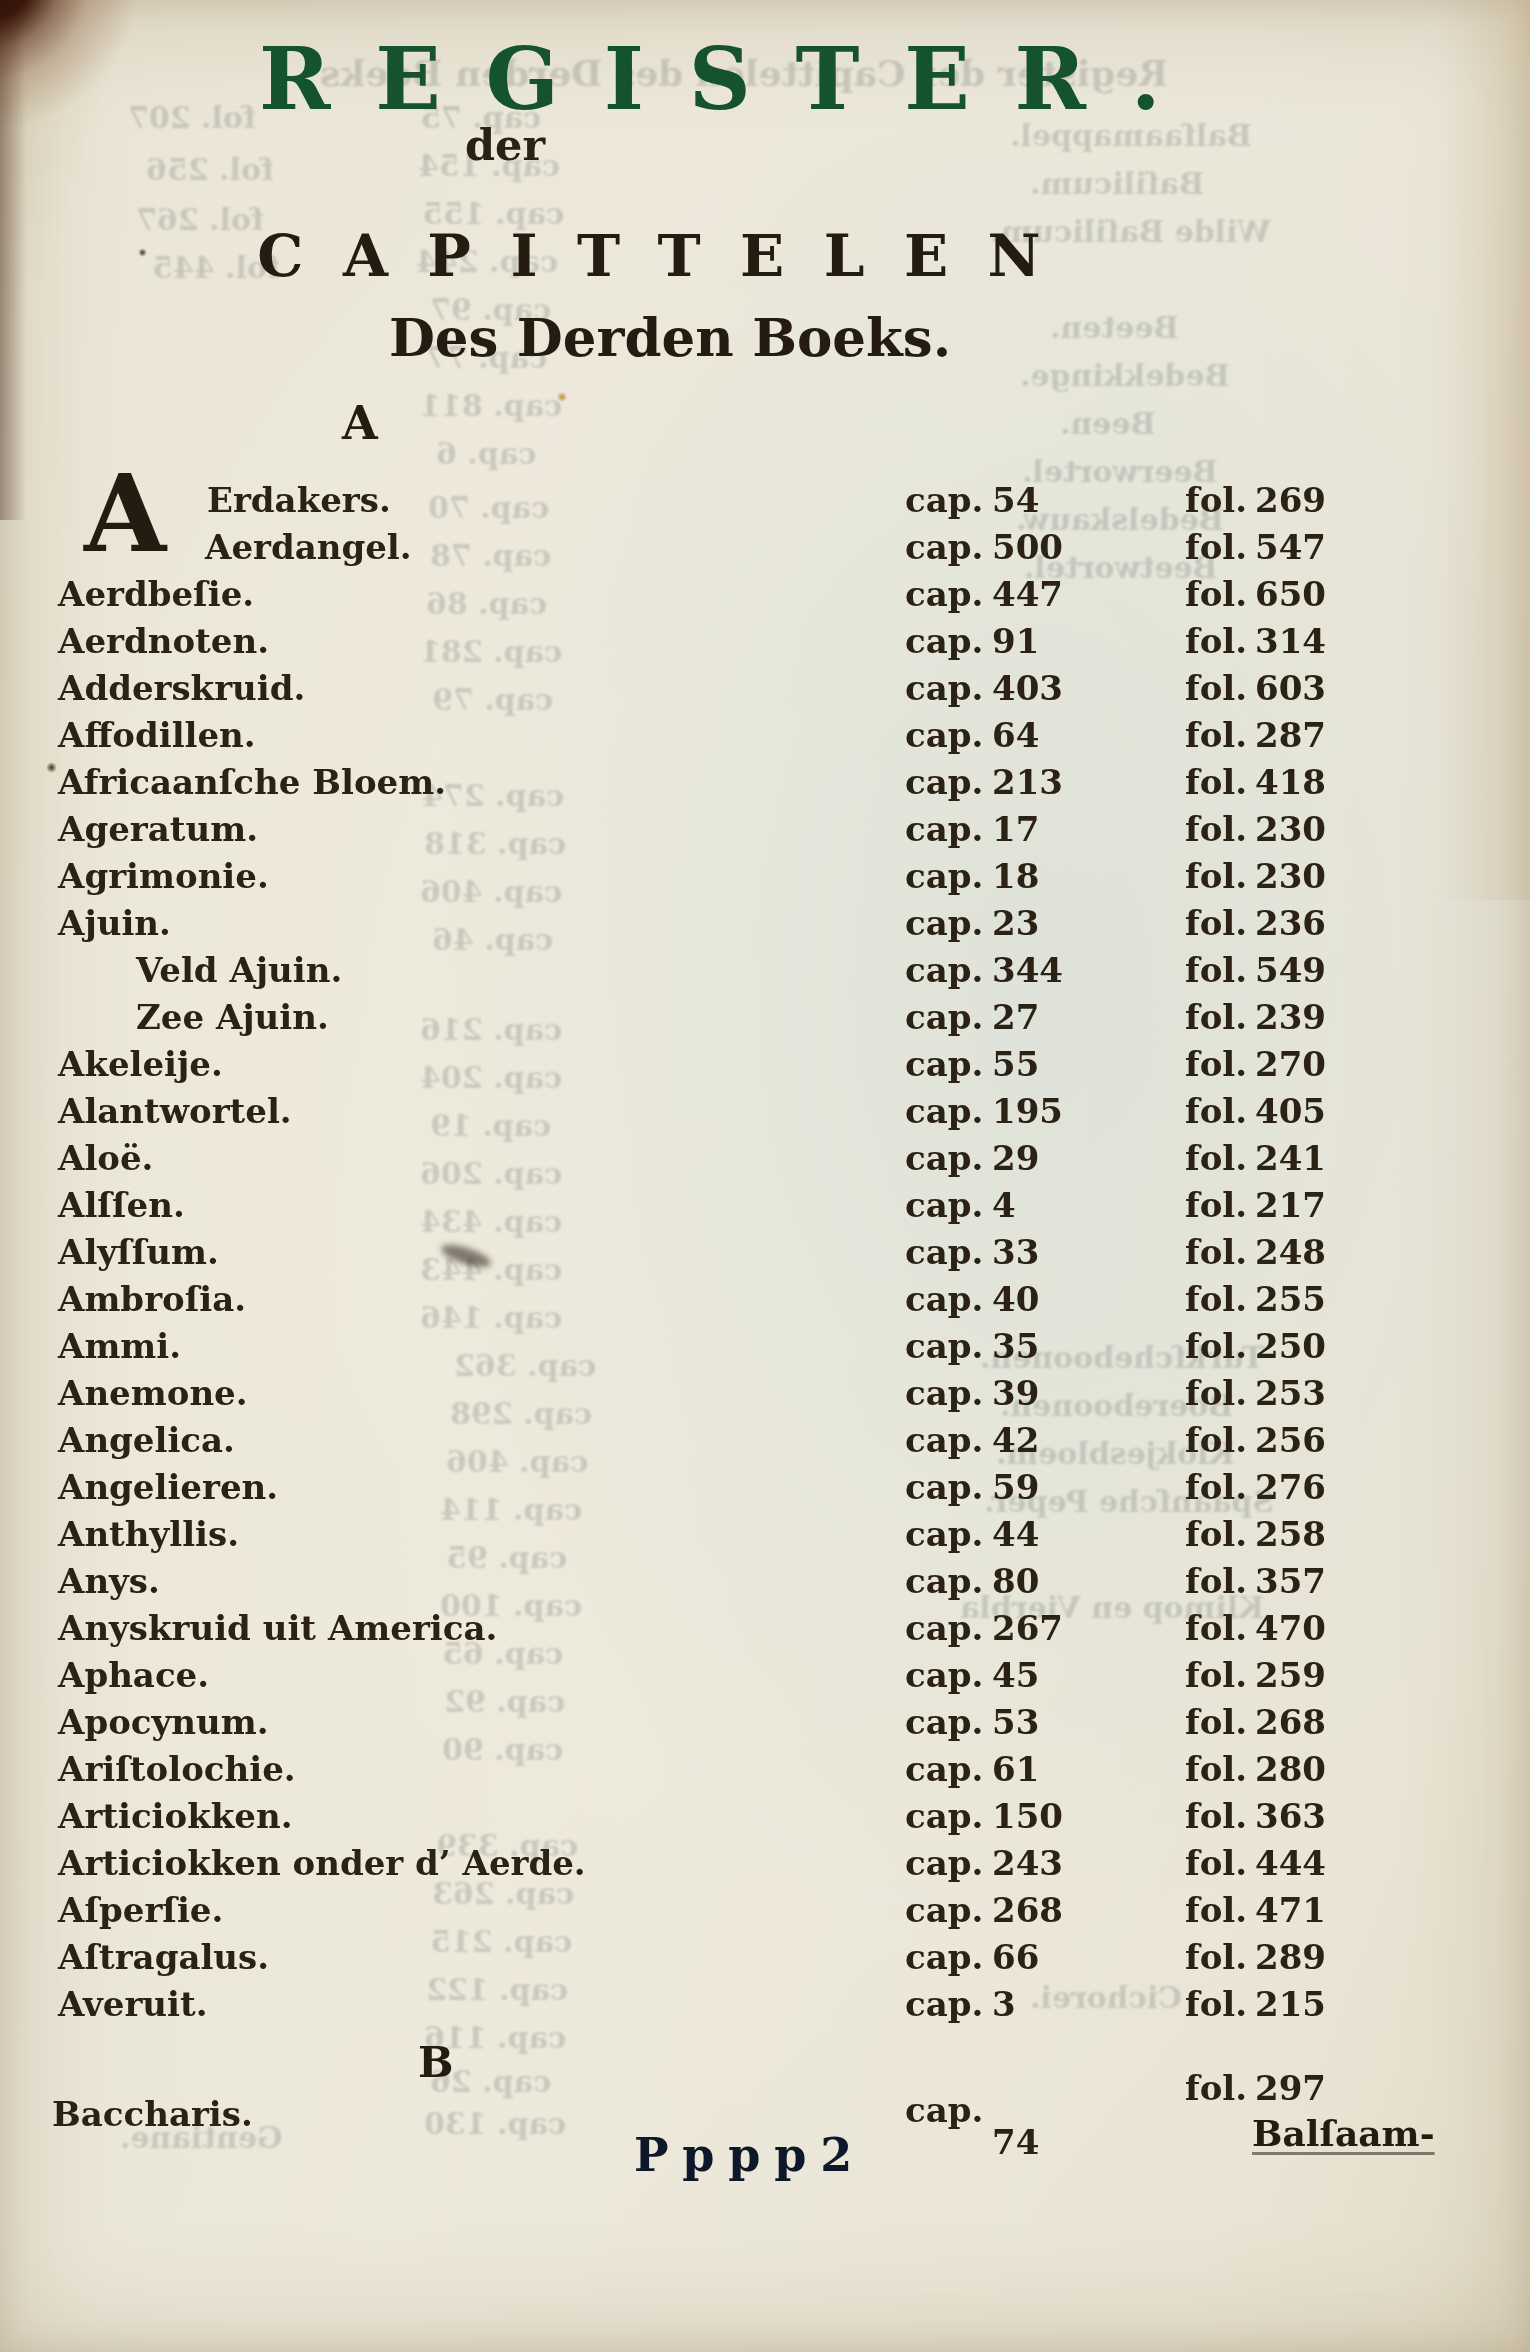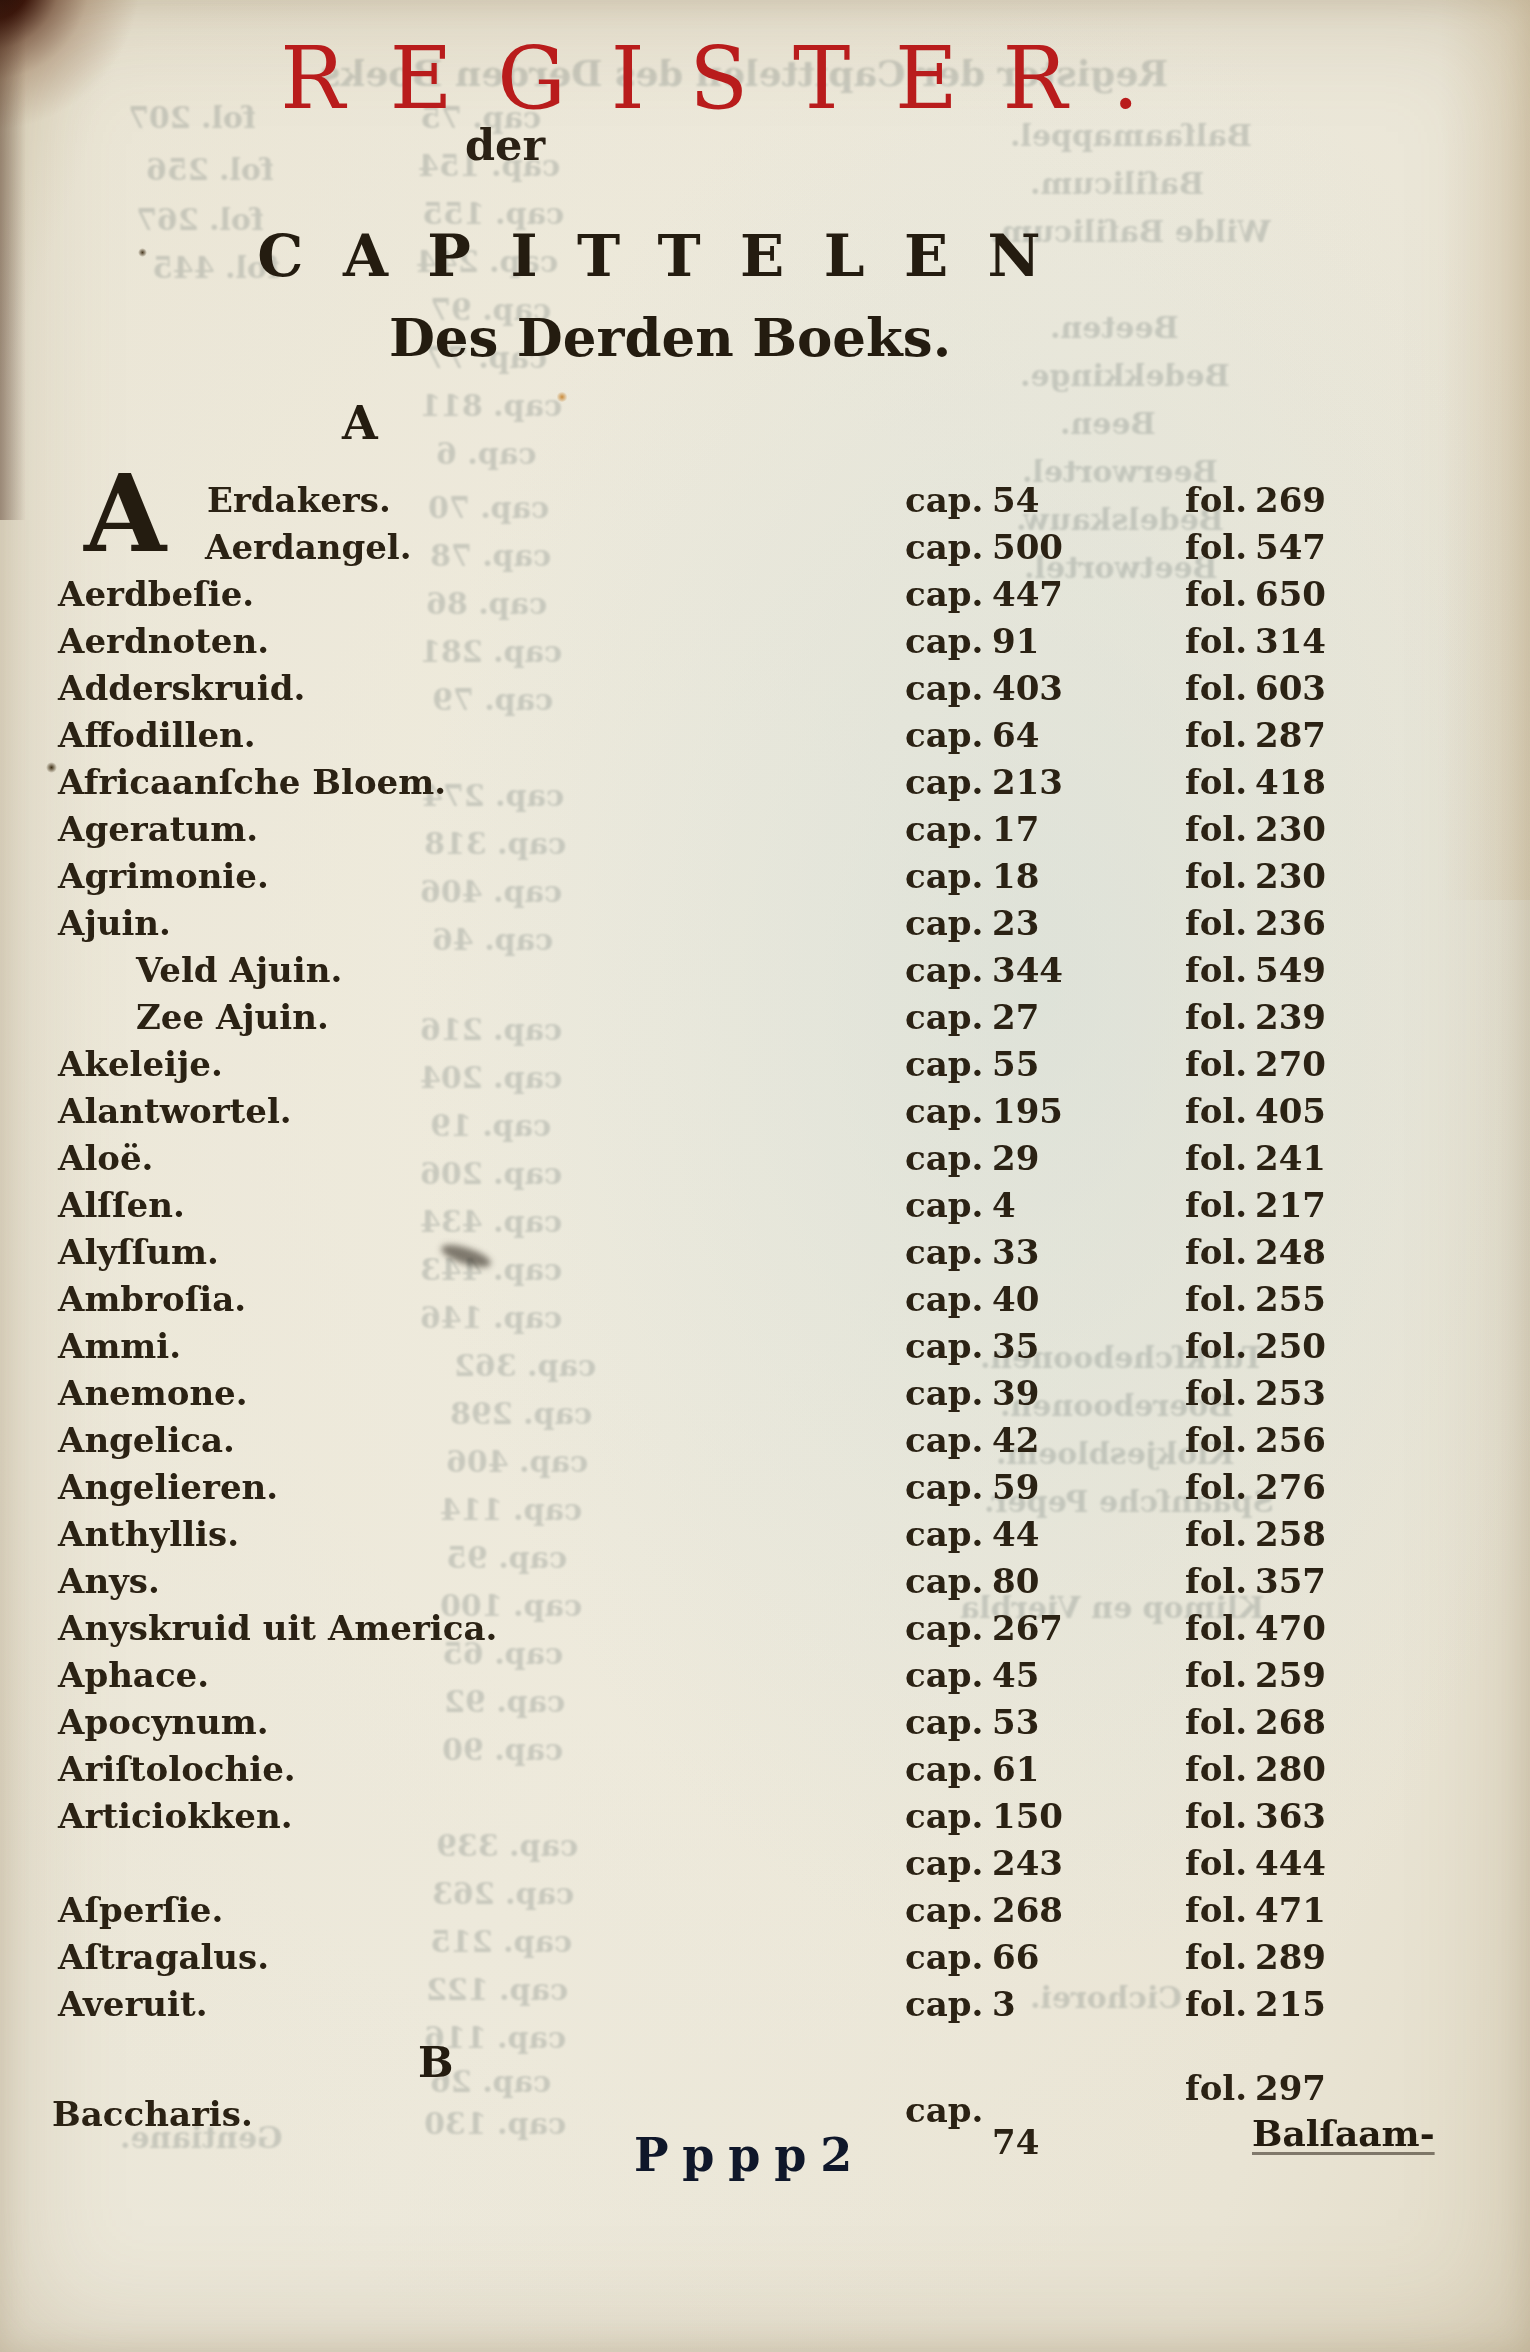--- a/index.html
+++ b/index.html
@@ -39,22 +39,22 @@
   .stain.s1{left:556px;top:392px;width:12px;height:10px;background:radial-gradient(circle,#c98a3a 0%,rgba(201,138,58,0) 70%);}
   .stain.s2{left:138px;top:248px;width:9px;height:9px;background:radial-gradient(circle,#4a3a22 0%,rgba(74,58,34,0) 70%);}
   .stain.s3{left:46px;top:762px;width:11px;height:11px;background:radial-gradient(circle,#3c2d12 0%,rgba(60,45,18,0) 70%);}
   .smudge{
     position:absolute;left:440px;top:1248px;width:52px;height:16px;border-radius:50%;
     background:rgba(35,28,18,.55);filter:blur(3px);transform:rotate(18deg);
   }
 
   .title{
     position:absolute;top:28px;left:60px;width:1310px;text-align:center;
-    font-size:86px;font-weight:400;letter-spacing:.52em;text-indent:.4em;
-    color:#b91c1c;
+    font-size:86px;font-weight:700;letter-spacing:.52em;text-indent:.4em;
+    color:#14532d;
   }
   .der{
     position:absolute;top:120px;left:0;width:1010px;text-align:center;
     font-size:43px;font-weight:700;color:#2a2115;
   }
   .capittelen{
     position:absolute;top:222px;left:120px;width:1080px;text-align:center;
     font-size:58px;font-weight:700;letter-spacing:.68em;text-indent:.3em;color:#241c10;
   }
   .boeks{
@@ -391,20 +391,21 @@
     <span class="fv">280</span>
   </div>
     <div class="row">
     <span class="nm">Articiokken.</span>
     <span class="cl">cap.</span>
     <span class="cv">150</span>
     <span class="fl">fol.</span>
     <span class="fv">363</span>
   </div>
     <div class="row">
+    <span class="nm">Articiokken onder d’ Aerde.</span>
     <span class="cl">cap.</span>
     <span class="cv">243</span>
     <span class="fl">fol.</span>
     <span class="fv">444</span>
   </div>
     <div class="row">
     <span class="nm">Aſperſie.</span>
     <span class="cl">cap.</span>
     <span class="cv">268</span>
     <span class="fl">fol.</span>

